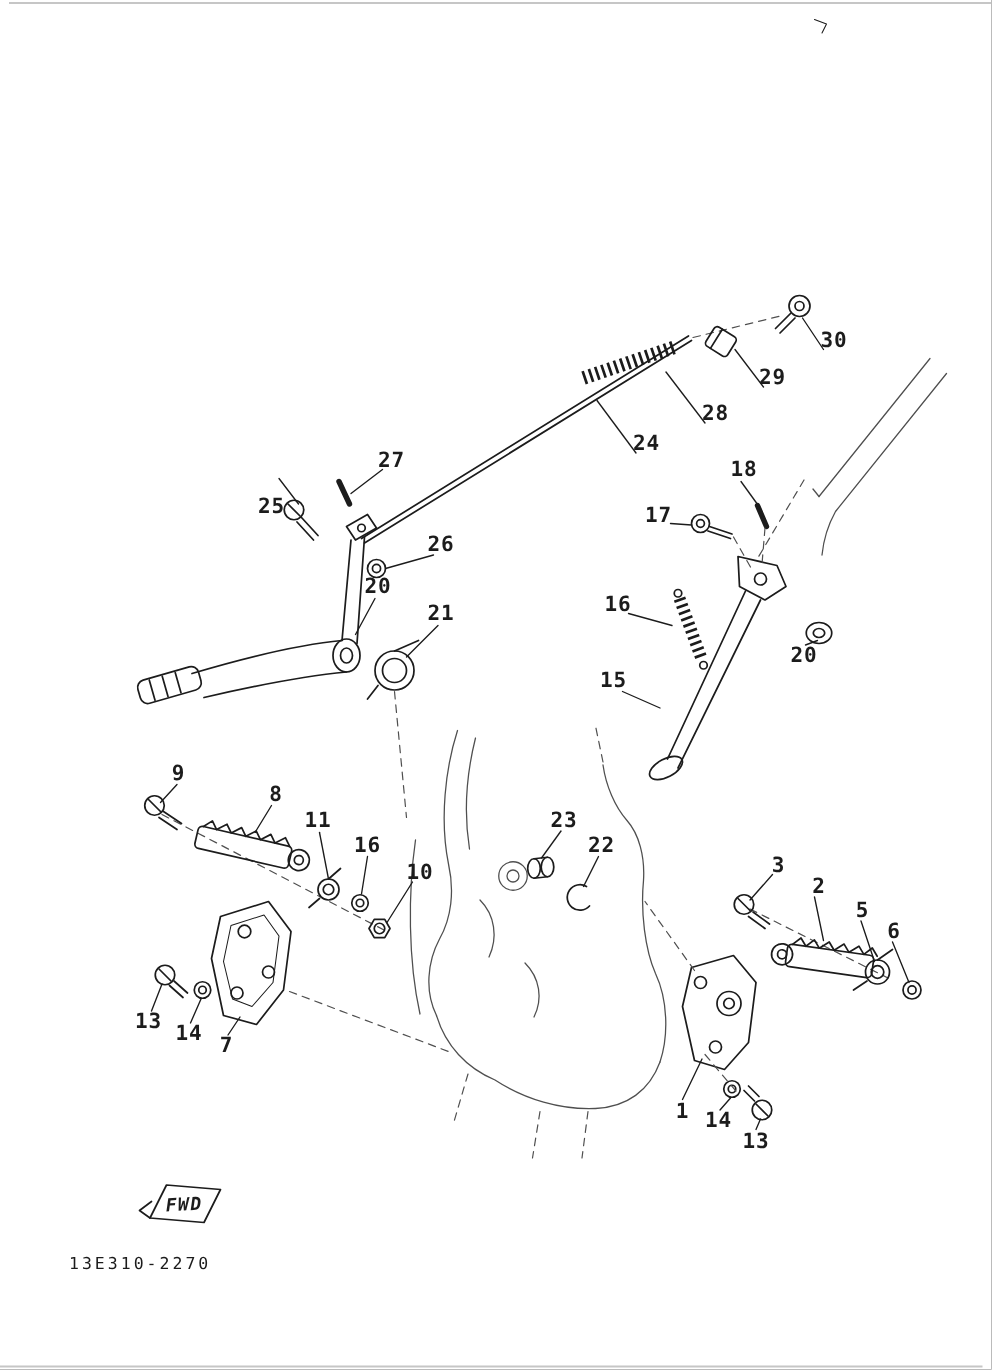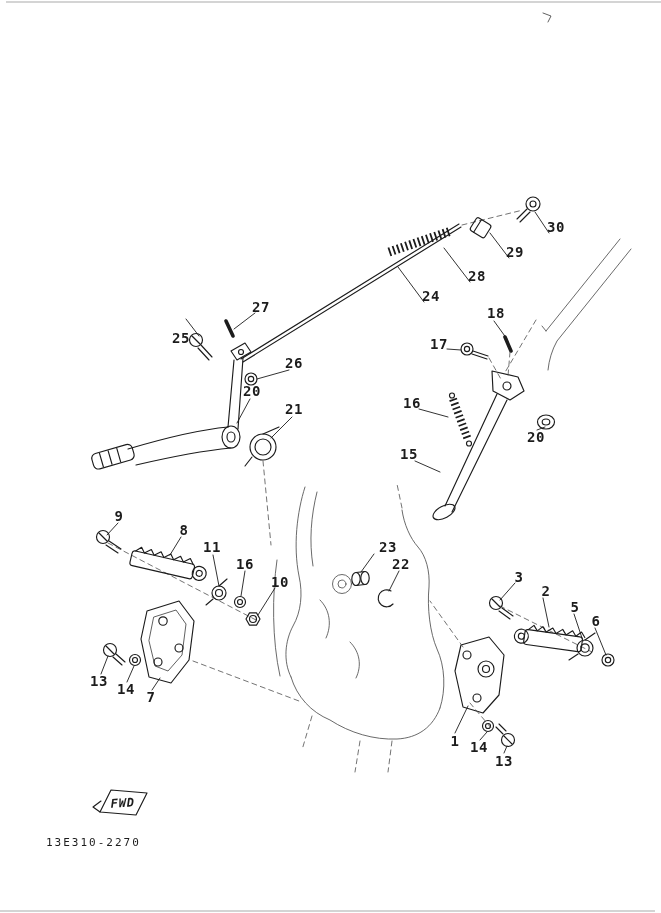--- a/index.html
+++ b/index.html
@@ -298,21 +298,21 @@
       <span class="callout" style="left: 504px; top: 761px;">13</span>
       <span class="callout" style="left: 479px; top: 747px;">14</span>
       <span class="callout" style="left: 409px; top: 454px;">15</span>
       <span class="callout" style="left: 412px; top: 403px;">16</span>
       <span class="callout" style="left: 439px; top: 344px;">17</span>
       <span class="callout" style="left: 536px; top: 437px;">20</span>
       <span class="callout" style="left: 496px; top: 313px;">18</span>
       <span class="callout" style="left: 252px; top: 391px;">20</span>
       <span class="callout" style="left: 294px; top: 409px;">21</span>
       <span class="callout" style="left: 401px; top: 564px;">22</span>
-      <span class="callout" style="left: 376px; top: 547px; margin-left: 12px;">23</span>
+      <span class="callout" style="left: 376px; top: 547px;">23</span>
       <span class="callout" style="left: 431px; top: 296px;">24</span>
       <span class="callout" style="left: 181px; top: 310px; margin-top: 28px;">25</span>
       <span class="callout" style="left: 294px; top: 363px;">26</span>
       <span class="callout" style="left: 261px; top: 307px;">27</span>
       <span class="callout" style="left: 477px; top: 276px;">28</span>
       <span class="callout" style="left: 515px; top: 252px;">29</span>
       <span class="callout" style="left: 556px; top: 227px;">30</span>
     </div>
 
   <div class="part-number">13E310-2270</div>

